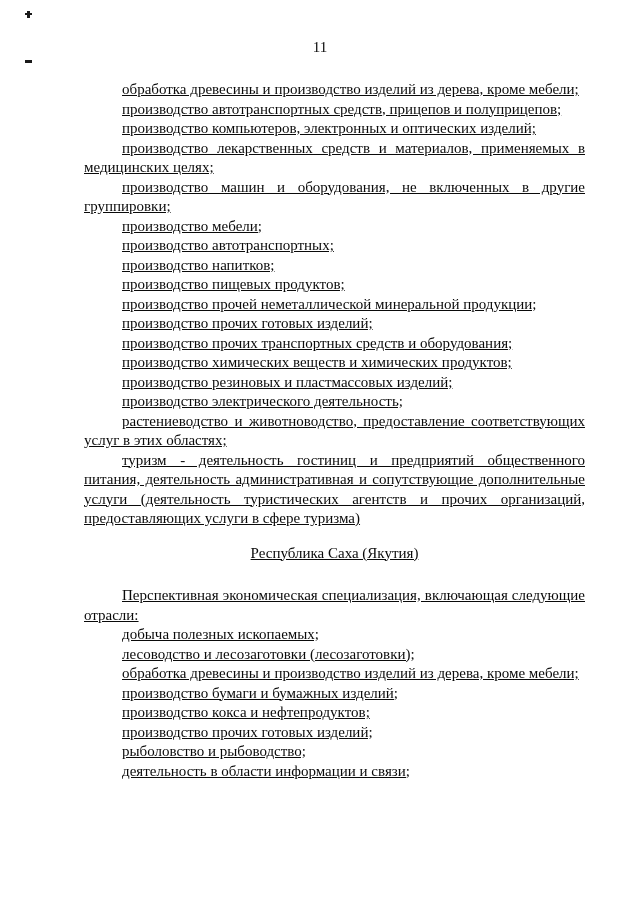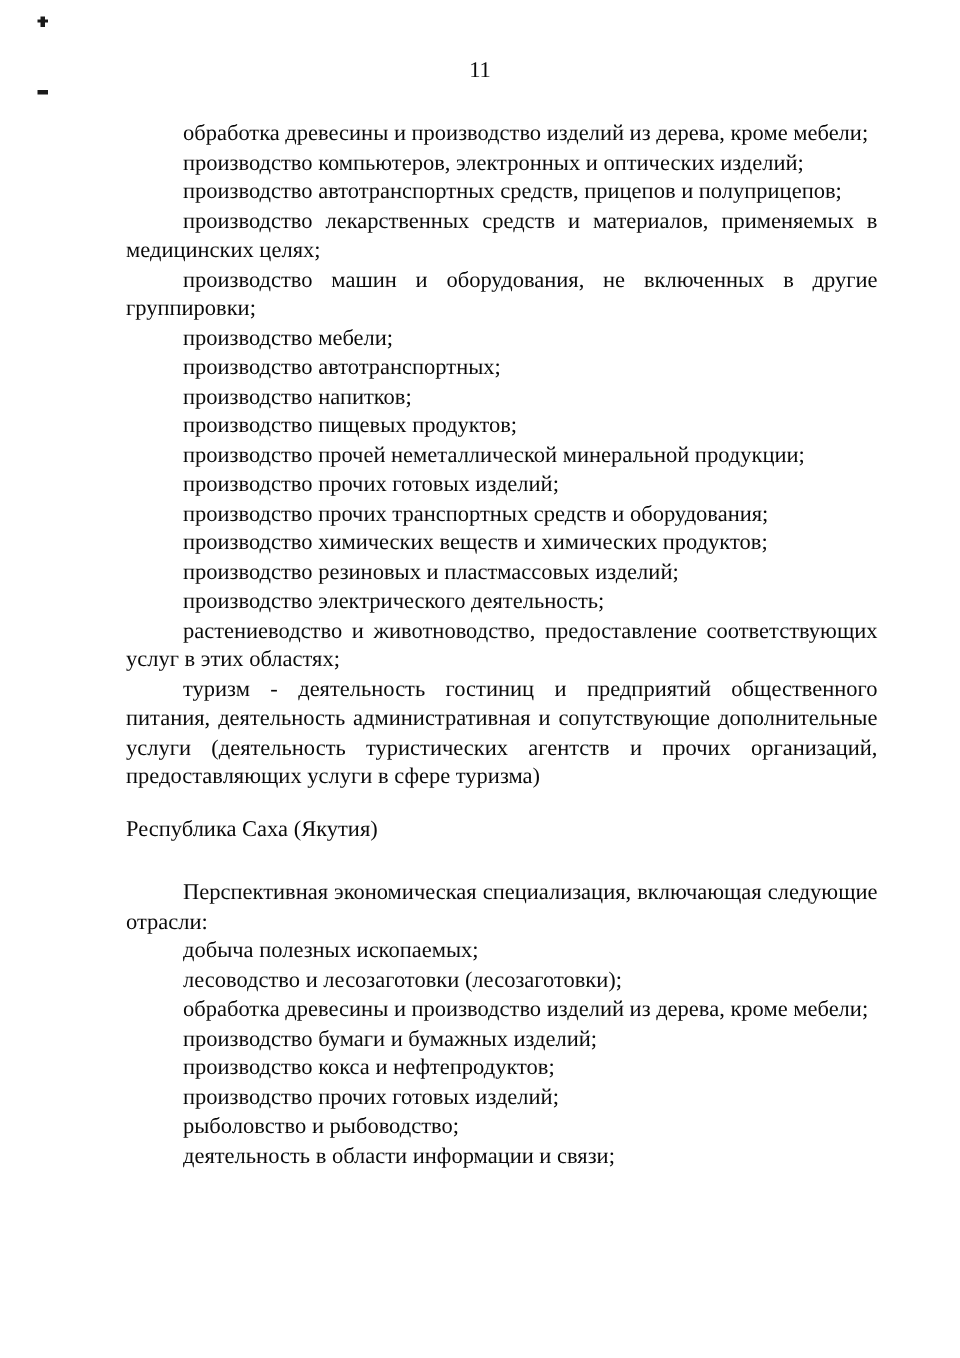--- a/index.html
+++ b/index.html
@@ -33,29 +33,30 @@
     padding-top: 38px;
     text-align: center;
     font-size: 15px;
     line-height: 19px;
   }
   .content {
     margin: 23px 55px 0 84px;
     font-size: 15px;
     line-height: 19.5px;
     text-align: justify;
+    text-decoration: underline;
   }
   .para {
     margin: 0;
     text-indent: 38px;
   }
   .region-heading {
     font-size: 15px;
     font-weight: normal;
-    text-align: left;
+    text-align: center;
     text-indent: 0;
     margin: 15px 0 23px 0;
     line-height: 19.5px;
   }
   .footer {
     position: absolute;
     left: 69px;
     top: 855px;
     font-size: 10px;
     line-height: 10px;
@@ -71,23 +72,23 @@
   <div class="artifact artifact-2"></div>
 
   <div class="page-number">11</div>
 
   <div class="content">
 
     <div>
 
         <p class="para">обработка древесины и производство изделий из дерева, кроме мебели;</p>
 
+        <p class="para">производство автотранспортных средств, прицепов и полуприцепов;</p>
+
         <p class="para">производство компьютеров, электронных и оптических изделий;</p>
-
-        <p class="para">производство автотранспортных средств, прицепов и полуприцепов;</p>
 
         <p class="para">производство лекарственных средств и материалов, применяемых в медицинских целях;</p>
 
         <p class="para">производство машин и оборудования, не включенных в другие группировки;</p>
 
         <p class="para">производство мебели;</p>
 
         <p class="para">производство автотранспортных;</p>
 
         <p class="para">производство напитков;</p>

